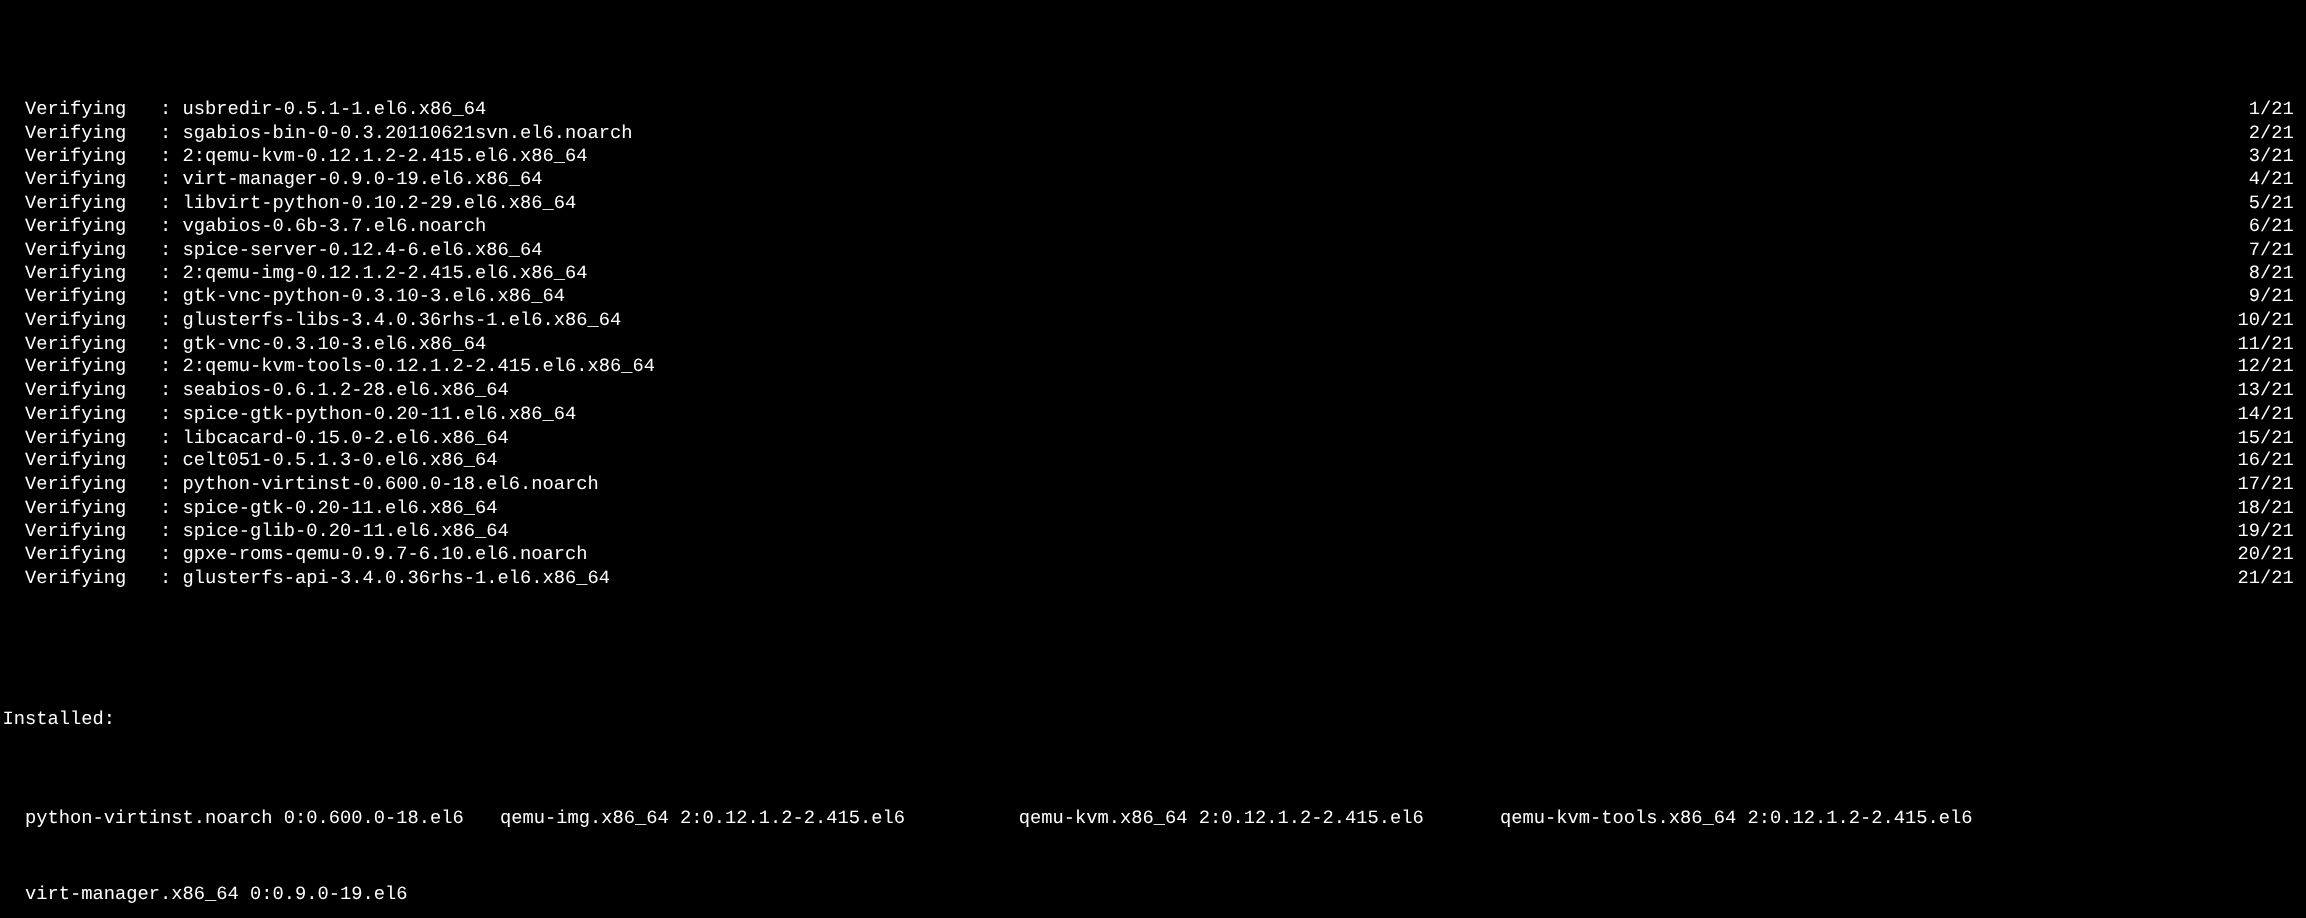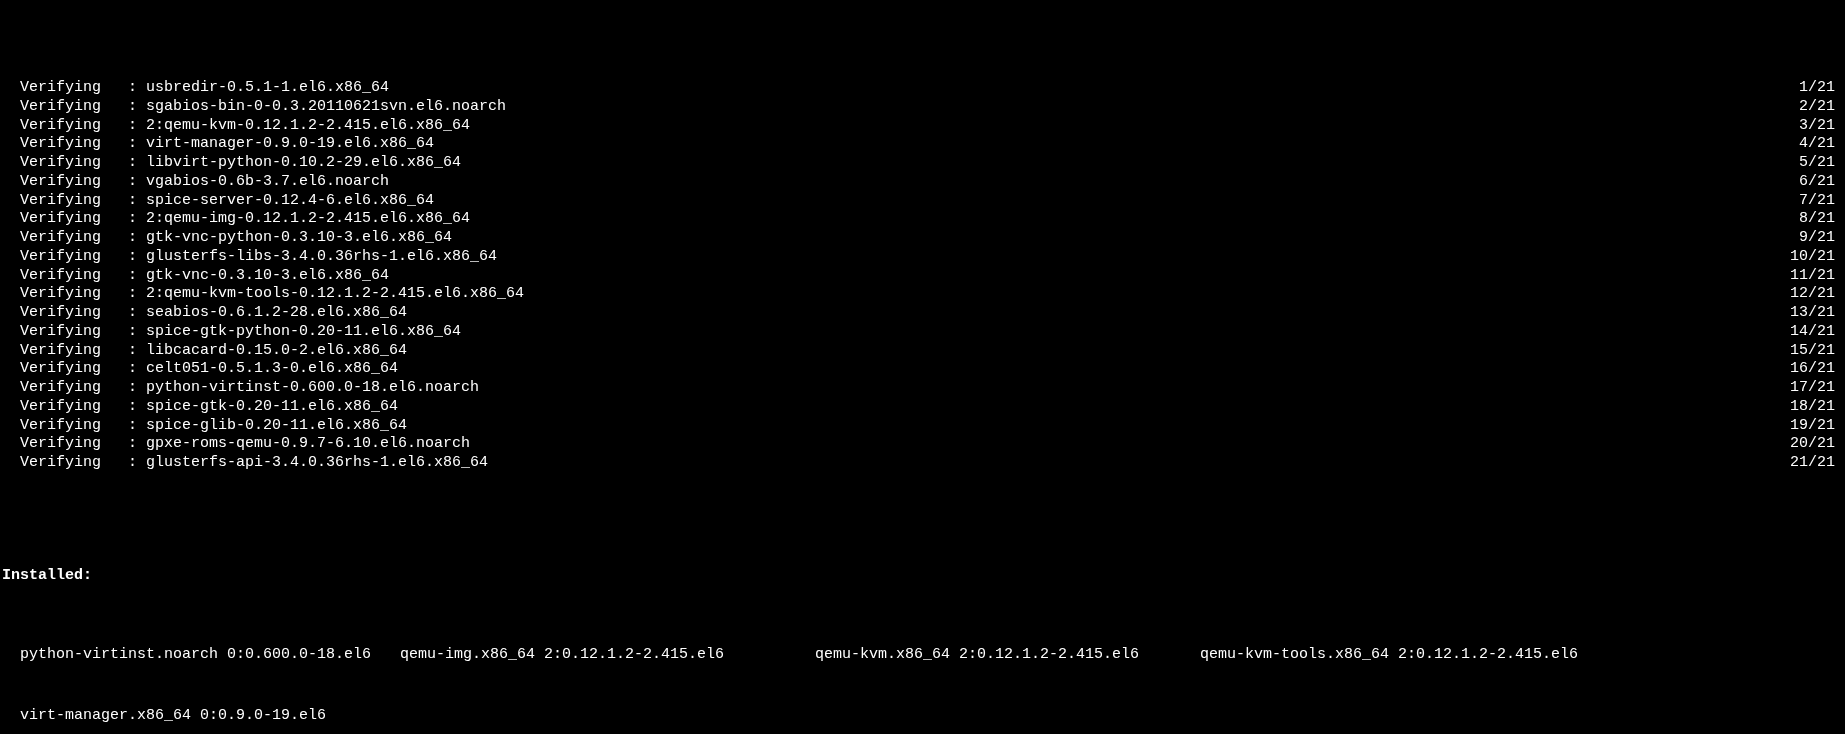--- a/index.html
+++ b/index.html
@@ -25,21 +25,20 @@
     .verify-left {
       white-space: pre;
     }
     .verify-right {
       white-space: pre;
       text-align: right;
       padding-right: 8px;
     }
     .section-header {
       white-space: pre;
-      font-weight: bold;
     }
     .pkg-columns {
       display: grid;
       grid-template-columns: 380px 415px 385px 1fr;
       margin-top: 42px;
     }
     .pkg-col {
       white-space: pre;
       padding-left: 18px;
     }

